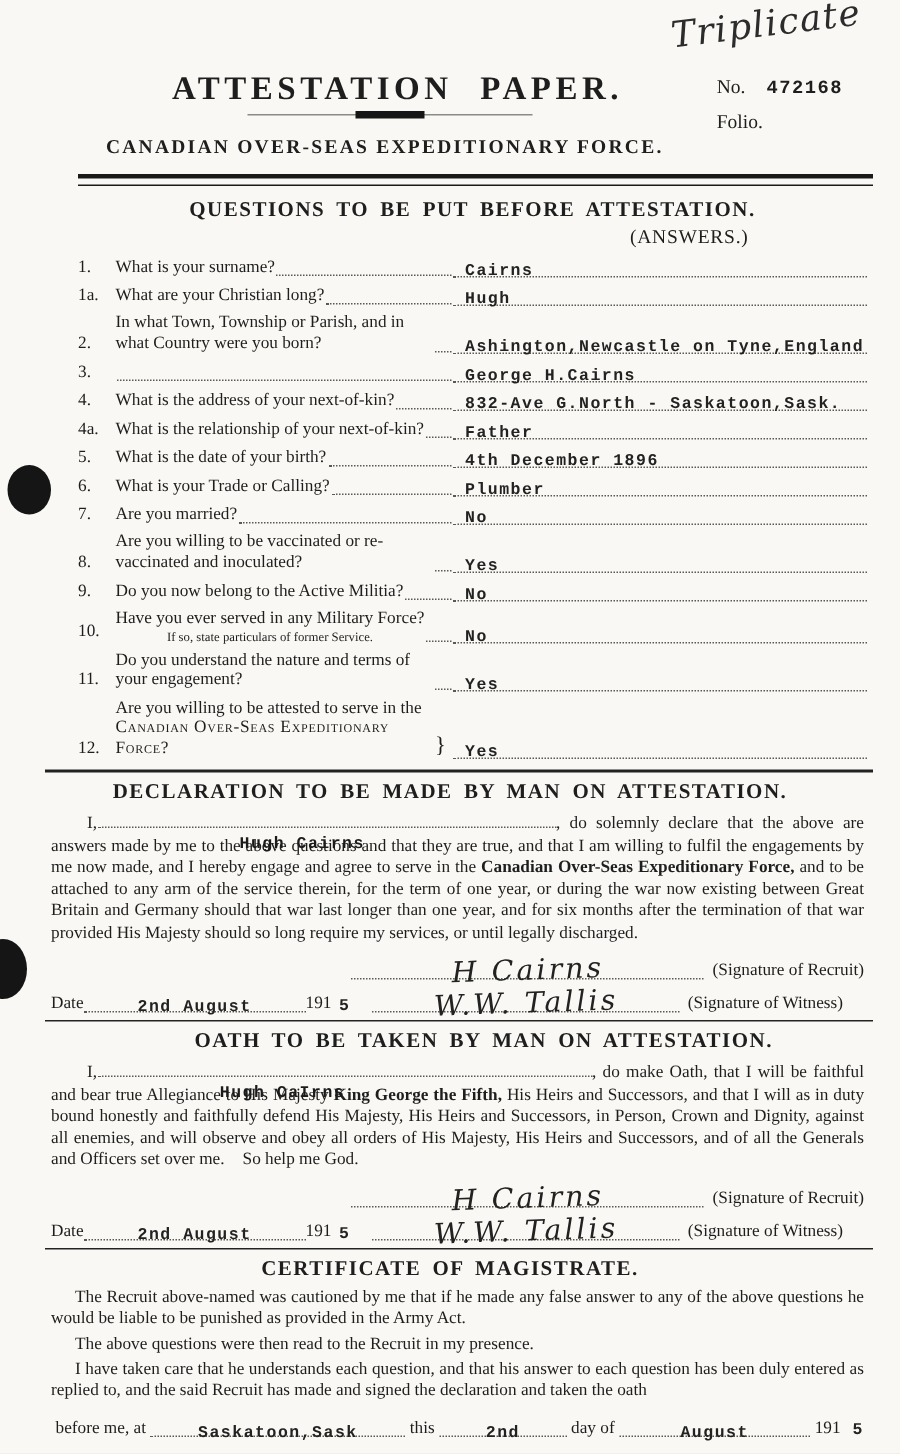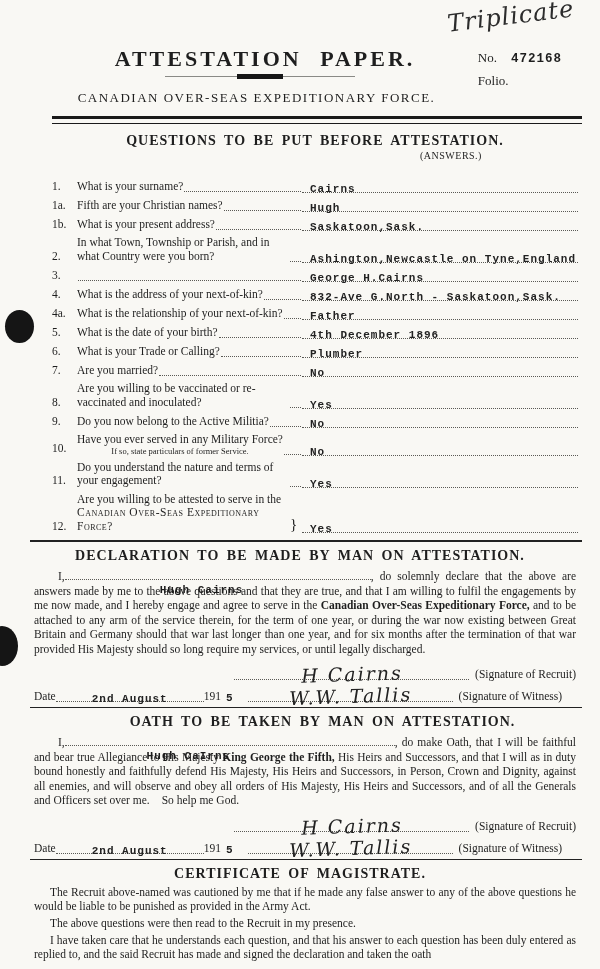--- a/index.html
+++ b/index.html
@@ -16,34 +16,34 @@
   
   .triplicate{
     position:absolute; top:2px; right:26px;
     font-family:"DejaVu Serif", serif; font-style:italic;
     font-size:24px; transform:rotate(-7deg); color:#2c2c2c; letter-spacing:1px;
   }
   .header{position:relative; padding-top:46px; text-align:center;}
   .main-title{font-size:22px; font-weight:bold; letter-spacing:3px; word-spacing:10px; padding-right:70px;}
   .title-rule{width:190px; margin:4px auto 0; margin-left:165px; border-top:1px solid #8a8a86; position:relative; height:4px;}
   .title-rule-thick{position:absolute; top:-3px; left:72px; width:46px; height:5px; background:#161616;}
-  .subtitle{font-size:13px; font-weight:normal; letter-spacing:1.5px; margin-top:9px; padding-right:110px;padding-left:23px;}
+  .subtitle{font-size:13px; font-weight:bold; letter-spacing:1.5px; margin-top:9px; padding-right:110px;padding-left:23px;}
   .no-folio{position:absolute; right:38px; top:50px; text-align:left; font-size:13px;}
   .no-line .no-value{font-family:"Liberation Mono", monospace; font-weight:bold; font-size:12.5px; margin-left:14px; letter-spacing:1px;}
   .folio-label{display:block; margin-top:7px;}
   .double-rule{margin:10px 18px 0 52px; height:4px; border-top:3px solid #1a1a1a; border-bottom:1px solid #1a1a1a;}
 
   
   .section-title{text-align:center; font-size:14px; font-weight:bold; letter-spacing:1px; word-spacing:3px;}
   .rule{border-top:2px solid #222; margin:7px 18px 0 30px;}
   .rule-thin{border-top:1.5px solid #222; margin:5px 18px 0 30px;}
 
   
   .questions{margin:9px 22px 0 52px;}
-  .answers-label{font-size:10px; letter-spacing:0.5px; margin:1px 0 18px 368px;}
+  .answers-label{font-size:13px; letter-spacing:0.5px; margin:1px 0 5px 368px;}
   .q-row{display:flex; align-items:flex-end; margin-top:5px;}
   .q-left{width:250px; flex:none; display:flex; align-items:flex-end;}
   .q-num{width:25px; flex:none; font-size:11.5px; line-height:13.5px;}
   .q-text{font-size:11.5px; line-height:13.5px; max-width:212px;}
   .q-note{display:block; font-size:8.5px; line-height:9px; text-align:center;}
   .smallcaps{font-variant:small-caps; letter-spacing:0.5px;}
   .q-leader{flex:1; min-width:6px; border-bottom:1px dotted #5a5a55; height:2px; margin:0 1px 1px 1px;}
   .brace{font-size:15px; flex:none; margin-left:1px;}
   .a-cell{flex:1; display:flex; align-items:flex-end; border-bottom:1px dotted #5a5a55; padding-left:8px; min-height:13px;}
   .typed{font-family:"Liberation Mono", monospace; font-weight:bold; font-size:11px; letter-spacing:1px; color:#222;}
@@ -117,35 +117,25 @@
           <span class="q-text">What is your surname?</span>
           <span class="q-leader"></span>
         </div>
       <div class="a-cell">
           <span class="typed">Cairns</span>
         </div>
     </div>
     <div class="q-row">
       <div class="q-left">
           <span class="q-num">1a.</span>
-          <span class="q-text">Fifth are your Christian names?</span>
+          <span class="q-text">What are your Christian long?</span>
           <span class="q-leader"></span>
         </div>
       <div class="a-cell">
           <span class="typed">Hugh</span>
-        </div>
-    </div>
-    <div class="q-row">
-      <div class="q-left">
-          <span class="q-num">1b.</span>
-          <span class="q-text">What is your present address?</span>
-          <span class="q-leader"></span>
-        </div>
-      <div class="a-cell">
-          <span class="typed">Saskatoon,Sask.</span>
         </div>
     </div>
     <div class="q-row">
       <div class="q-left">
           <span class="q-num">2.</span>
           <span class="q-text">In what Town, Township or Parish, and in what Country were you born?</span>
           <span class="q-leader"></span>
         </div>
       <div class="a-cell">
           <span class="typed">Ashington,Newcastle on Tyne,England</span>

